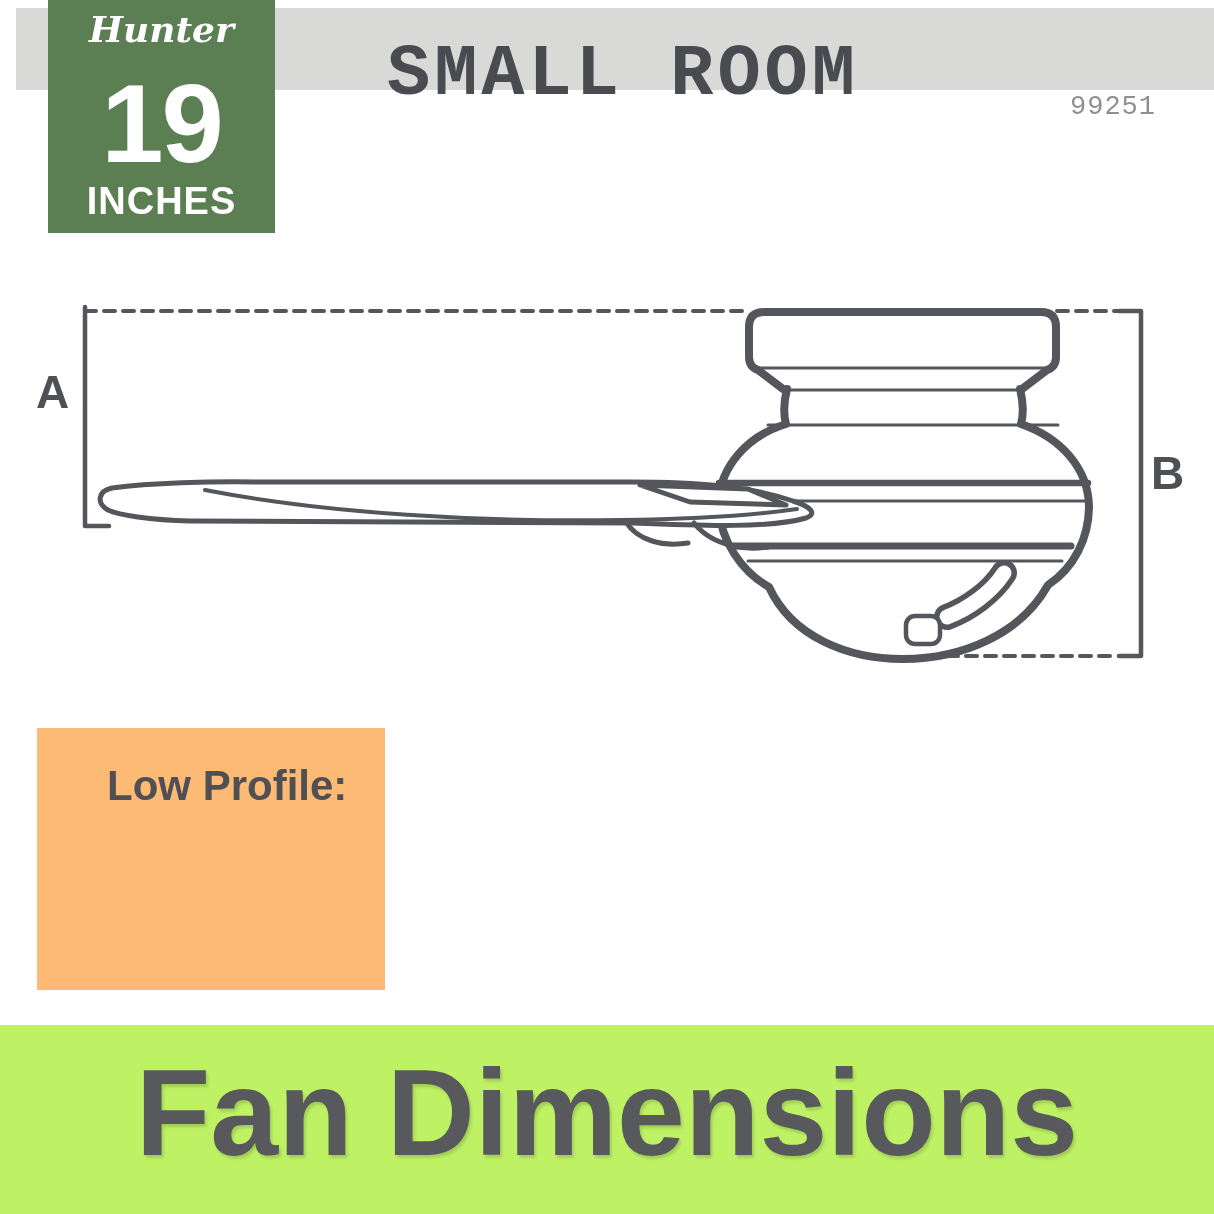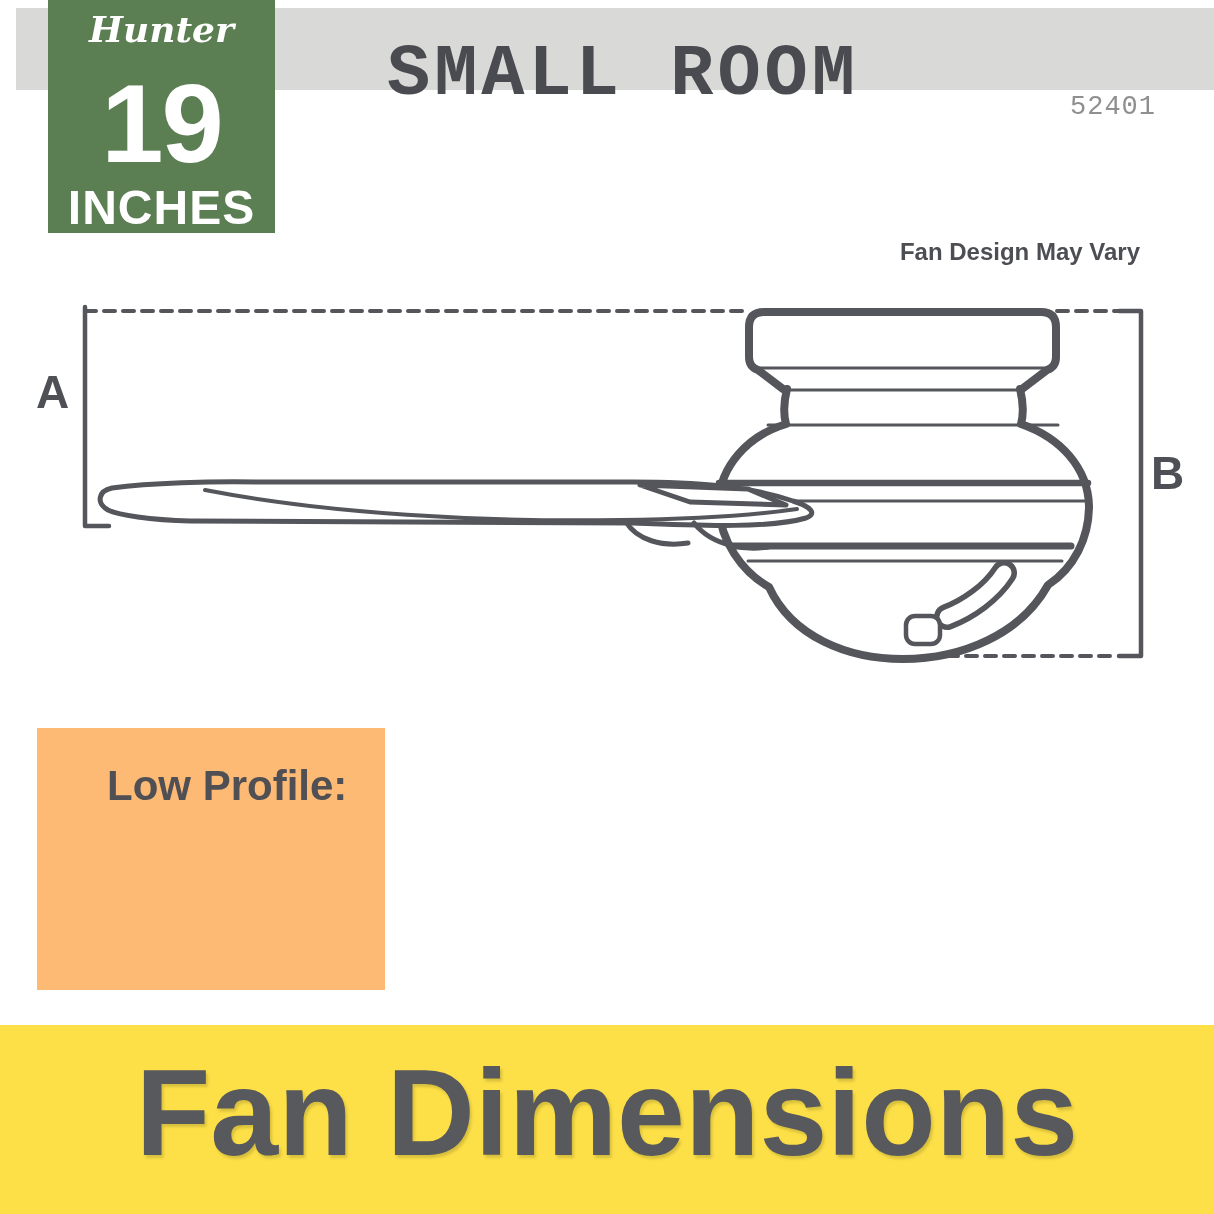--- a/index.html
+++ b/index.html
@@ -30,21 +30,21 @@
     position:absolute;left:0;top:8px;width:227px;text-align:center;
     font-family:"DejaVu Serif","Liberation Serif",serif;font-style:italic;
     font-weight:bold;font-size:36px;color:#ffffff;
   }
   .badge-number{
     position:absolute;left:0;top:68px;width:227px;text-align:center;
     font-size:112px;font-weight:bold;color:#ffffff;letter-spacing:-2px;line-height:1;
   }
   .badge-unit{
     position:absolute;left:0;top:180px;width:227px;text-align:center;
-    font-size:48px;font-weight:bold;color:#ffffff;letter-spacing:1px;
+    font-size:38px;font-weight:bold;color:#ffffff;letter-spacing:1px;
   }
   
   .design-note{
     position:absolute;right:74px;top:238px;
     font-size:24px;font-weight:bold;color:#4d4e53;
   }
   
   .diagram-svg{position:absolute;left:0;top:0;width:1214px;height:1214px;}
   .dim-label{font-family:"Liberation Sans","DejaVu Sans",sans-serif;font-size:46px;font-weight:bold;fill:#4f5055;}
   
@@ -57,45 +57,44 @@
     font-size:42px;font-weight:bold;color:#4f4f54;
   }
   .spec-row{position:absolute;left:64px;font-size:44px;color:#4f4f54;white-space:nowrap;}
   .spec-row-a{top:134px;}
   .spec-row-b{top:182px;}
   .spec-label{font-weight:bold;}
   .spec-value{font-style:italic;font-weight:normal;margin-left:4px;}
   
   .footer-bar{
     position:absolute;left:0;top:1025px;width:1214px;height:189px;
-    background:#fde047;
+    background:#bef264;
   }
   .footer-title{
     position:absolute;left:0;top:18px;width:1214px;text-align:center;
     font-size:122px;font-weight:bold;color:#58595d;
     text-shadow:2px 3px 3px rgba(0,0,0,0.15);
   }
 </style>
 </head>
 <body>
 
 <div id="canvas">
 
   <div class="header-bar">
     <div class="header-title">SMALL ROOM</div>
-    <div class="model-number">52401</div>
+    <div class="model-number">99251</div>
   </div>
 
   <div class="brand-badge">
     <div class="brand-script">Hunter</div>
     <div class="badge-number">19</div>
     <div class="badge-unit">INCHES</div>
   </div>
 
-  <div class="design-note">Fan Design May Vary</div>
 
   <svg class="diagram-svg" viewBox="0 0 1214 1214">
     <g stroke="#55565b" fill="none" stroke-linecap="round" stroke-linejoin="round">
 
       <path stroke="none" fill="#ffffff" d="M749 357 L749 327 Q749 312 764 312 L1041 312 Q1056 312 1056 327 L1056 357 Q1056 367 1047 370 L1022 389 L783 389 L758 370 Q749 367 749 357 Z"></path>
       <path stroke-width="8" d="M783 389 L758 370 Q749 367 749 357 L749 327 Q749 312 764 312 L1041 312 Q1056 312 1056 327 L1056 357 Q1056 367 1047 370 L1022 389"></path>
 
       <path stroke="none" fill="#ffffff" d="M787 389 C784 401 783 413 786 424 C747 436 720 467 719 502 C718 541 744 573 769 587 C792 637 848 659 903 659 C962 659 1021 634 1048 585 C1074 568 1089 538 1089 506 C1088 468 1061 438 1021 424 C1024 413 1023 401 1020 389 Z"></path>
       <path stroke-width="8" d="M787 389 C784 401 783 413 786 424 C747 436 720 467 719 502 C718 541 744 573 769 587 C792 637 848 659 903 659 C962 659 1021 634 1048 585 C1074 568 1089 538 1089 506 C1088 468 1061 438 1021 424 C1024 413 1023 401 1020 389"></path>
 

